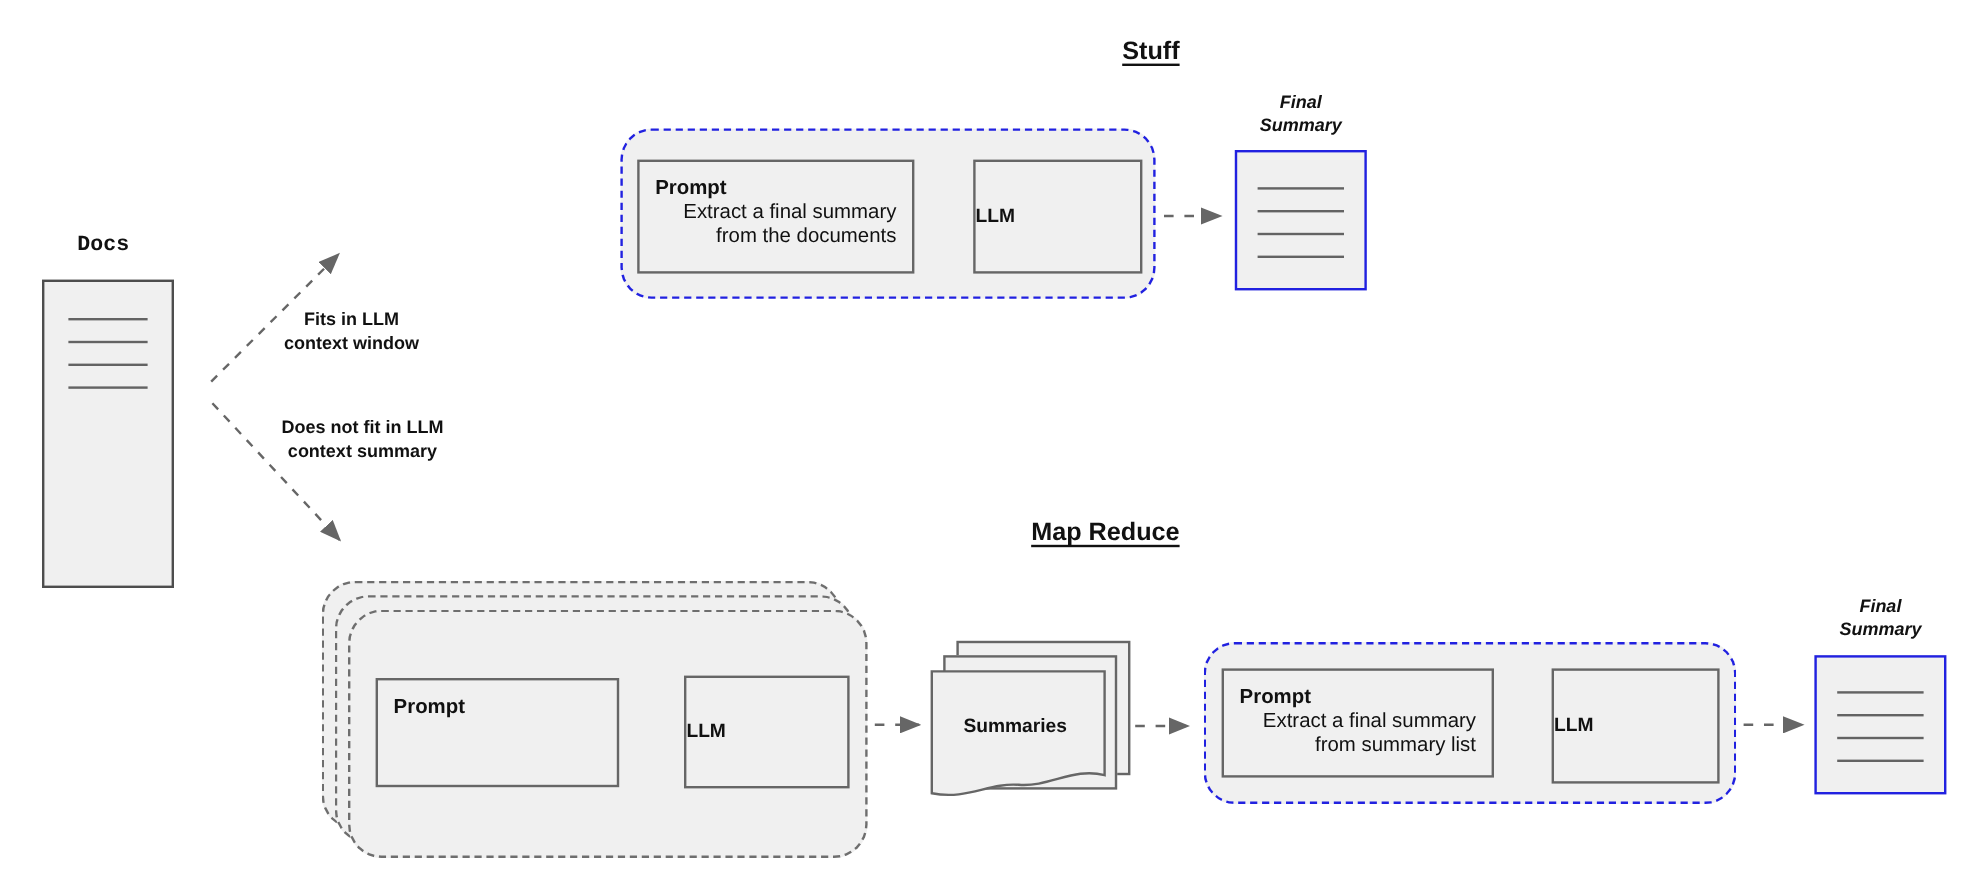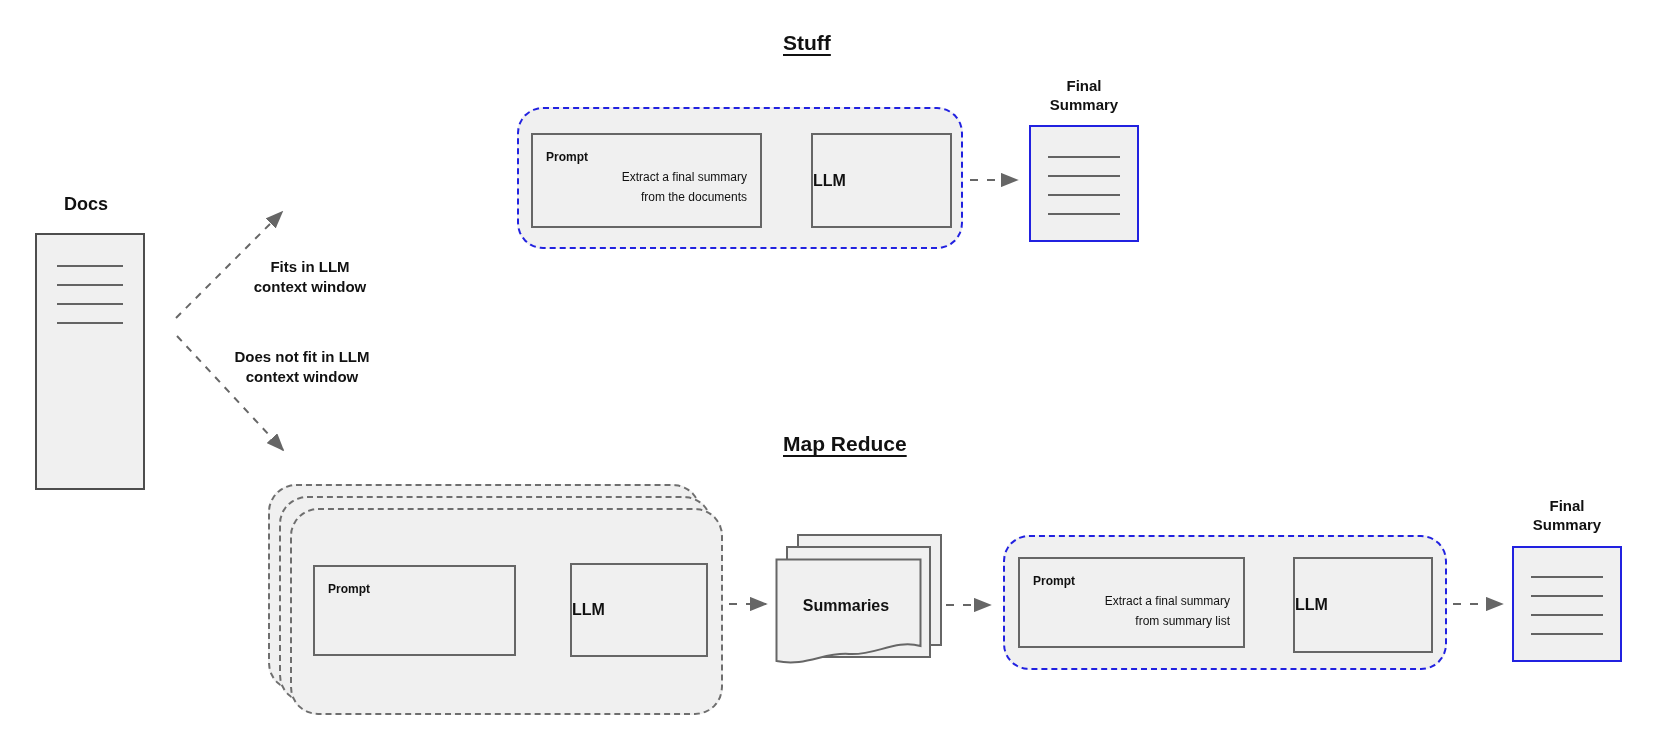--- a/index.html
+++ b/index.html
@@ -8,41 +8,41 @@
     --fill-gray:#f0f0f0;
     --text:#111111;
   }
   html,body{margin:0;padding:0;background:#ffffff;}
   .stage{
     position:relative;width:1655px;height:737px;background:#ffffff;
     font-family:"Liberation Sans", sans-serif;color:var(--text);overflow:hidden;
   }
   .abs{position:absolute;}
   .title{
-    font-weight:bold;font-size:21px;text-align:left;
+    font-weight:bold;font-size:21px;text-align:right;
     text-decoration:underline;text-decoration-thickness:2px;text-underline-offset:4px;
   }
   .label{font-weight:bold;font-size:15px;line-height:20px;text-align:center;white-space:pre-line;}
-  .label-sm{line-height:19px;}
+  .label-sm{line-height:19px;font-style:italic;}
   .container-blue{
     background:var(--fill-gray);
     border:2px dashed var(--accent-blue);
     border-radius:26px;
   }
   .container-gray{
     background:var(--fill-gray);
     border:2px dashed #6e6e6e;
     border-radius:28px;
   }
   .node{
     background:var(--fill-gray);
     border:2px solid var(--box-stroke);
     box-sizing:border-box;
   }
-  .prompt-box{padding:12px 13px;font-size:12px;line-height:20px;}
+  .prompt-box{padding:12px 13px;font-size:17px;line-height:20px;}
   .prompt-heading{font-weight:bold;}
   .prompt-body{white-space:pre-line;text-align:right;}
   .llm-box{display:flex;align-items:center;font-weight:bold;font-size:16px;}
   .doc-box{background:var(--fill-gray);border:2px solid #4d4d4d;box-sizing:border-box;}
   .doc-box.blue{border-color:var(--accent-blue);}
   .doc-lines{position:absolute;left:50%;transform:translateX(-50%);display:flex;flex-direction:column;gap:17px;}
   .doc-line{height:2px;background:#636363;}
   svg{display:block;}
 </style>
 </head>
@@ -63,34 +63,34 @@
     <line x1="768" y1="180" x2="805" y2="180" stroke="#666666" stroke-width="2" stroke-dasharray="8 9" marker-end="url(#ah)"></line>
     <line x1="970" y1="180" x2="1017" y2="180" stroke="#666666" stroke-width="2" stroke-dasharray="8 9" marker-end="url(#ah)"></line>
 
     <line x1="522" y1="610" x2="561" y2="610" stroke="#666666" stroke-width="2" stroke-dasharray="8 9" marker-end="url(#ah)"></line>
     <line x1="729" y1="604" x2="766" y2="604" stroke="#666666" stroke-width="2" stroke-dasharray="8 9" marker-end="url(#ah)"></line>
     <line x1="946" y1="605" x2="990" y2="605" stroke="#666666" stroke-width="2" stroke-dasharray="8 9" marker-end="url(#ah)"></line>
     <line x1="1251" y1="603" x2="1287" y2="603" stroke="#666666" stroke-width="2" stroke-dasharray="8 9" marker-end="url(#ah)"></line>
     <line x1="1453" y1="604" x2="1502" y2="604" stroke="#666666" stroke-width="2" stroke-dasharray="8 9" marker-end="url(#ah)"></line>
   </svg>
 
-  <div class="abs label" style="left:26px;top:194px;width:120px;font-size:18px;">Docs</div>
+  <div class="abs label" style="left:26px;top:194px;width:120px;font-size:18px;font-family:Liberation Mono, monospace;">Docs</div>
   <div class="abs doc-box" style="left:35px;top:233px;width:110px;height:257px;">
     <div class="doc-lines" style="top:30px;width:66px;">
       <div class="doc-line"></div>
         <div class="doc-line"></div>
       <div class="doc-line"></div>
         <div class="doc-line"></div>
     </div>
   </div>
 
-  <div class="abs label" style="left:230px;top:257px;width:160px;">Fits in LLM
+  <div class="abs label" style="left:213px;top:257px;width:160px;">Fits in LLM
 context window</div>
   <div class="abs label" style="left:212px;top:347px;width:180px;">Does not fit in LLM
-context window</div>
+context summary</div>
 
   <div class="abs title" style="left:783px;top:31px;width:200px;">Stuff</div>
 
   <div class="abs container-blue" style="left:517px;top:107px;width:442px;height:138px;"></div>
 
   <div class="abs node prompt-box" style="left:531px;top:133px;width:231px;height:95px;">
     <div class="prompt-heading">Prompt</div>
     <div class="prompt-body">Extract a final summary
 from the documents</div>
   </div>

